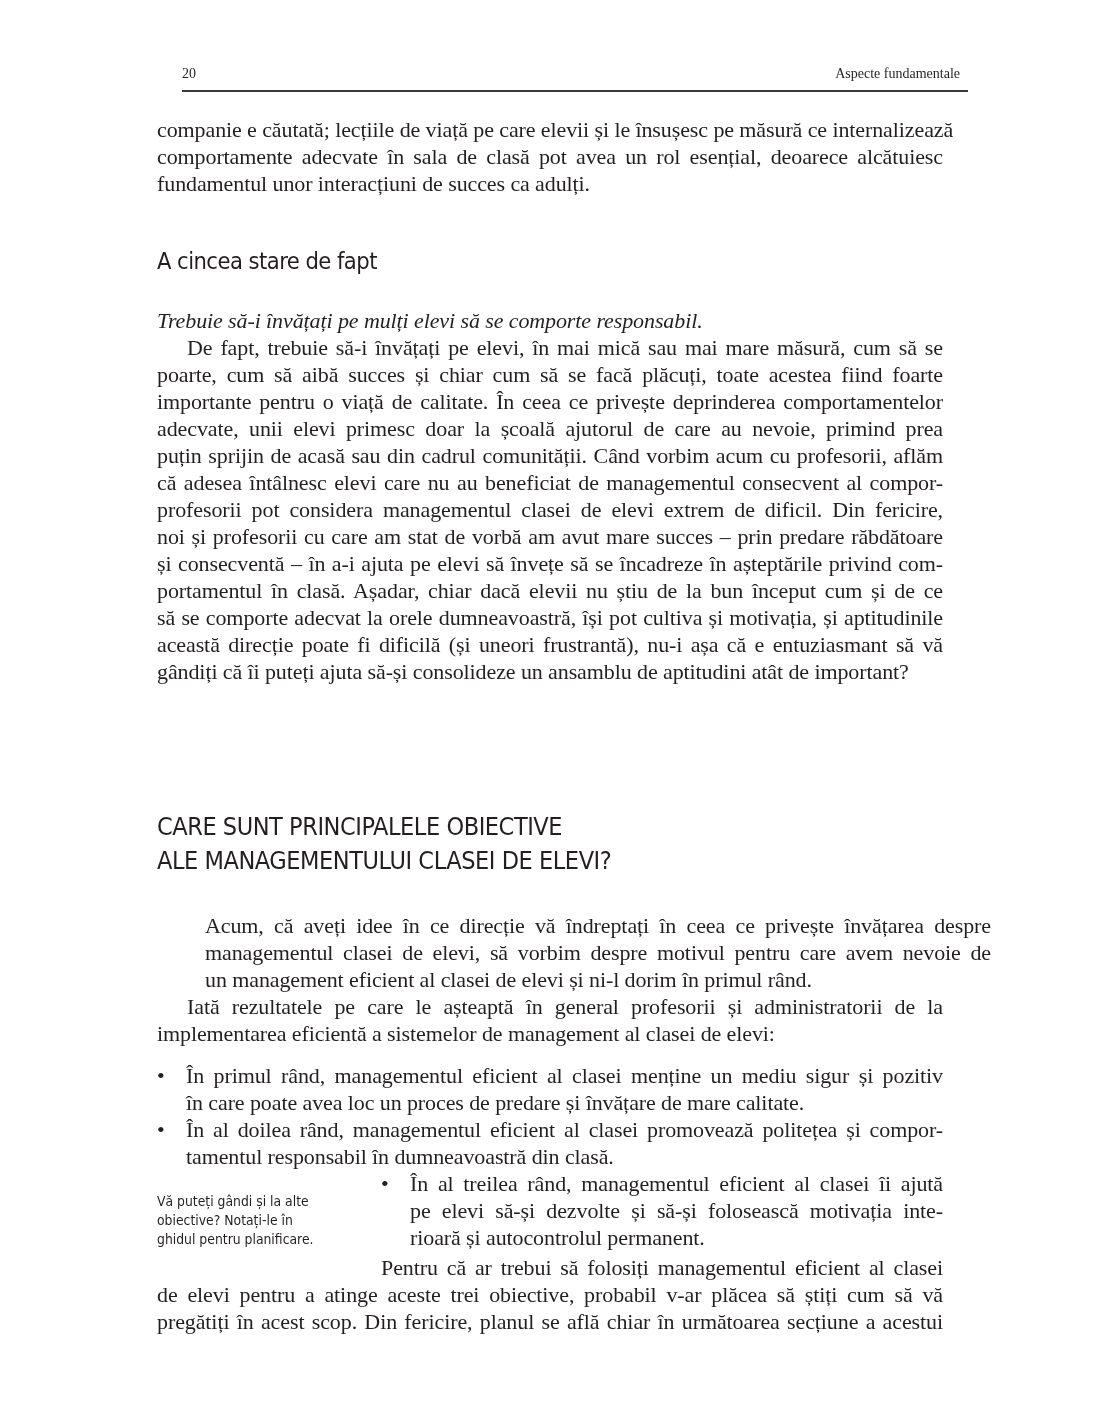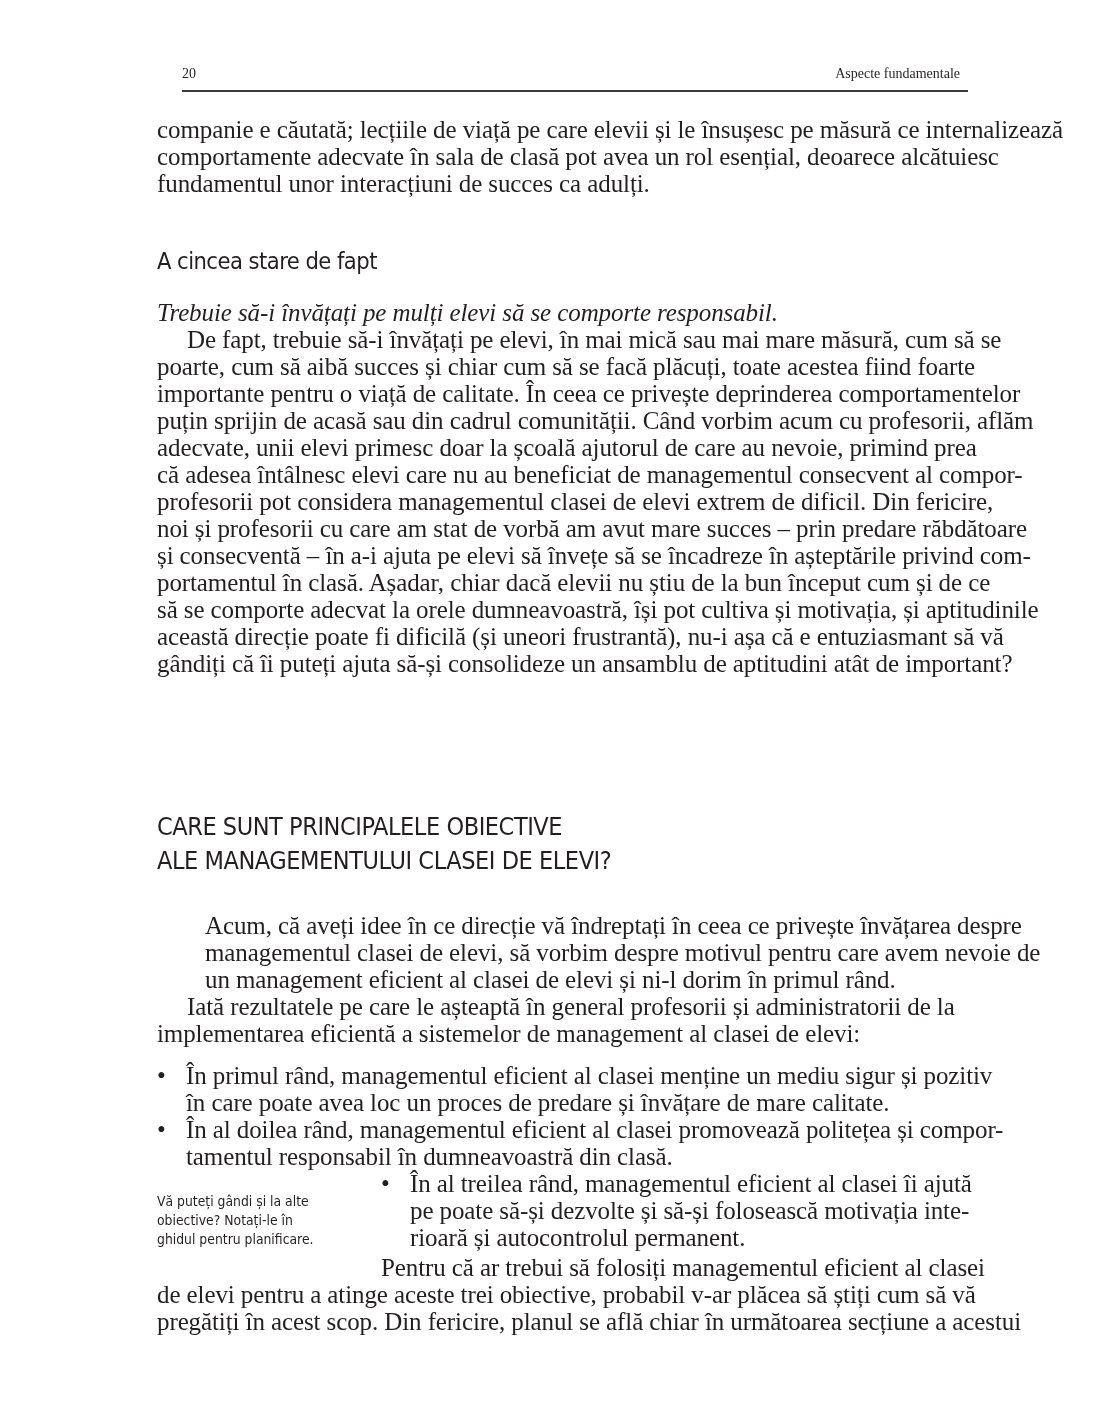--- a/index.html
+++ b/index.html
@@ -1,21 +1,21 @@
 <!DOCTYPE html>
 <html><head>
   <meta charset="utf-8">
   <style>
     html, body { margin: 0; padding: 0; background: #ffffff; }
     body { width: 1100px; height: 1422px; position: relative; overflow: hidden; color: #231f20; }
     .page { position: absolute; left: 157px; top: 0; width: 786px; }
     .running-head { position: absolute; top: 66px; left: 0; width: 786px; height: 24px; font-family: Liberation Serif, serif; font-size: 14px; color: #231f20; border-bottom: 2px solid #3a3a3a; margin-left: 25px; }
     .running-head .num { position: absolute; left: 0; top: 0; }
     .running-head .title { position: absolute; right: 8px; top: 0; }
-    .body { font-family: "Liberation Serif", serif; font-size: 25px; line-height: 27px; color: #231f20; }
+    .body { font-family: "Liberation Serif", serif; font-size: 22px; line-height: 27px; color: #231f20; }
     .line { display: block; text-align: justify; text-align-last: justify; white-space: nowrap; height: 27px; letter-spacing: -0.1px; }
     .line.last { text-align-last: left; }
     .block { position: absolute; left: 0; width: 786px; }
     .h2 { position: absolute; left: 0; font-family: "DejaVu Sans", sans-serif; font-weight: normal; font-size: 23px; letter-spacing: -0.6px; color: #231f20; margin: 0; transform: scaleX(0.92); transform-origin: left; }
     .h1 { position: absolute; left: 0; font-family: "DejaVu Sans", sans-serif; font-weight: normal; font-size: 25px; line-height: 34px; letter-spacing: -0.5px; color: #231f20; margin: 0; transform: scaleX(0.9); transform-origin: left; }
     .italic { font-style: italic; }
     .indent { text-indent: 30px; }
     .bullets { position: absolute; left: 0; width: 786px; }
     .bullet { position: relative; padding-left: 29px; }
     .bullet .dot { position: absolute; left: 0; top: 0; font-family: "Liberation Serif", serif; }
@@ -33,27 +33,27 @@
   </div>
 
   <div class="block body" style="top:116px;">
     <span class="line">companie e căutată; lecțiile de viață pe care elevii și le însușesc pe măsură ce internalizează</span>
     <span class="line">comportamente adecvate în sala de clasă pot avea un rol esențial, deoarece alcătuiesc</span>
     <span class="line last">fundamentul unor interacțiuni de succes ca adulți.</span>
   </div>
 
   <h2 class="h2" style="top:248px;">A cincea stare de fapt</h2>
 
-  <div class="block body" style="top:299px;">
+  <div class="block body" style="top:307px;">
     <span class="line last italic">Trebuie să-i învățați pe mulți elevi să se comporte responsabil.</span>
     <span class="line indent" style="padding-left:30px;text-indent:0;">De fapt, trebuie să-i învățați pe elevi, în mai mică sau mai mare măsură, cum să se</span>
     <span class="line">poarte, cum să aibă succes și chiar cum să se facă plăcuți, toate acestea fiind foarte</span>
     <span class="line">importante pentru o viață de calitate. În ceea ce privește deprinderea comportamentelor</span>
+    <span class="line">adecvate, unii elevi primesc doar la școală ajutorul de care au nevoie, primind prea</span>
     <span class="line">puțin sprijin de acasă sau din cadrul comunității. Când vorbim acum cu profesorii, aflăm</span>
-    <span class="line">adecvate, unii elevi primesc doar la școală ajutorul de care au nevoie, primind prea</span>
     <span class="line">că adesea întâlnesc elevi care nu au beneficiat de managementul consecvent al compor-</span>
     <span class="line">profesorii pot considera managementul clasei de elevi extrem de dificil. Din fericire,</span>
     <span class="line">noi și profesorii cu care am stat de vorbă am avut mare succes – prin predare răbdătoare</span>
     <span class="line">și consecventă – în a-i ajuta pe elevi să învețe să se încadreze în așteptările privind com-</span>
     <span class="line">portamentul în clasă. Așadar, chiar dacă elevii nu știu de la bun început cum și de ce</span>
     <span class="line">să se comporte adecvat la orele dumneavoastră, își pot cultiva și motivația, și aptitudinile</span>
     <span class="line">această direcție poate fi dificilă (și uneori frustrantă), nu-i așa că e entuziasmant să vă</span>
     <span class="line last">gândiți că îi puteți ajuta să-și consolideze un ansamblu de aptitudini atât de important?</span>
   </div>
 
@@ -89,21 +89,21 @@
   <div class="sidenote">
     <div>Vă puteți gândi și la alte</div>
     <div>obiective? Notați-le în</div>
     <div>ghidul pentru planificare.</div>
   </div>
 
   <div class="wrapblock body" style="top:1170px;">
     <div class="bullet">
       <span class="dot">•</span>
       <span class="line">În al treilea rând, managementul eficient al clasei îi ajută</span>
-      <span class="line">pe poate să-și dezvolte și să-și folosească motivația inte-</span>
+      <span class="line">pe elevi să-și dezvolte și să-și folosească motivația inte-</span>
       <span class="line last">rioară și autocontrolul permanent.</span>
     </div>
   </div>
 
   <div class="wrapblock body" style="top:1254px;">
     <span class="line">Pentru că ar trebui să folosiți managementul eficient al clasei</span>
   </div>
 
   <div class="block body" style="top:1281px;">
     <span class="line">de elevi pentru a atinge aceste trei obiective, probabil v-ar plăcea să știți cum să vă</span>

